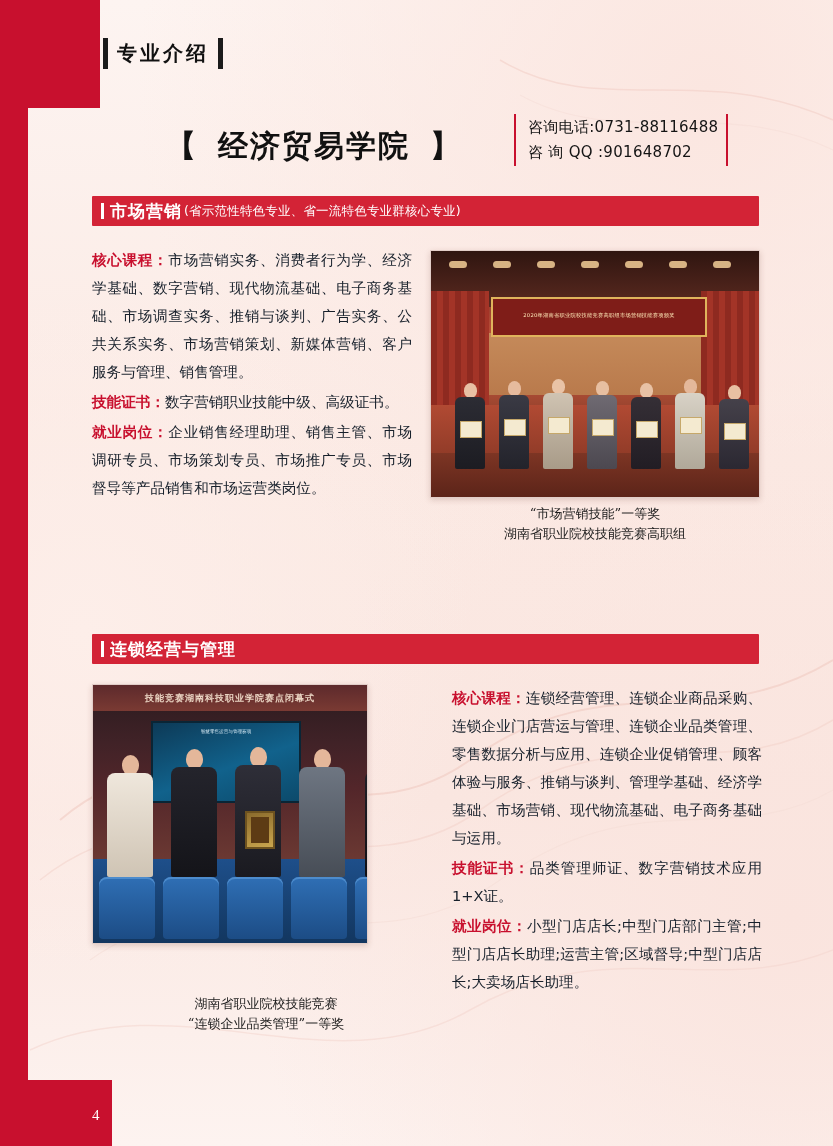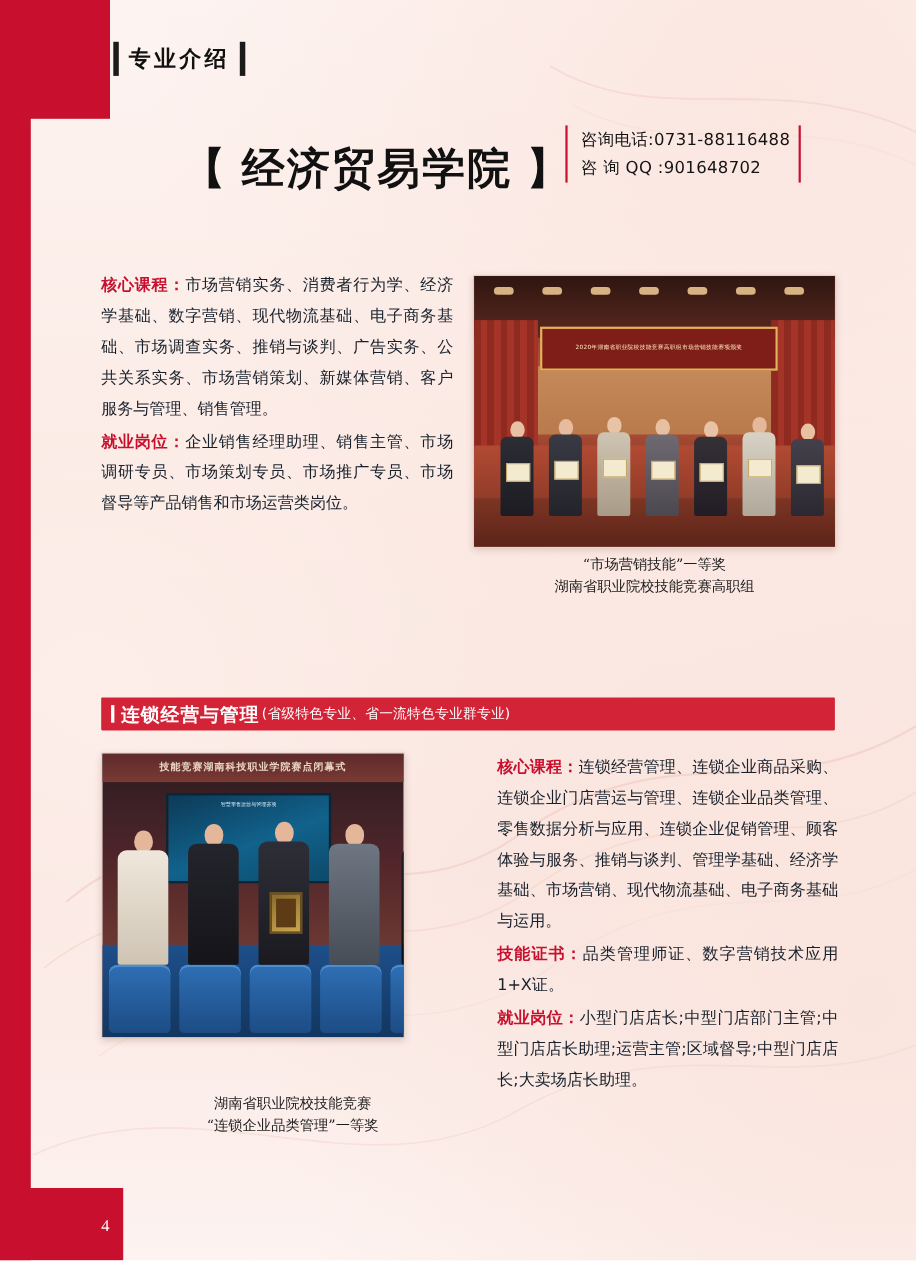--- a/index.html
+++ b/index.html
@@ -75,23 +75,23 @@
     font-family: "DejaVu Sans", sans-serif;
     font-weight: bold;
     font-size: 20px;
     letter-spacing: 3px;
     color: #111111;
   }
 
   .college-title {
     position: absolute;
     left: 166px; top: 126px;
-    font-family: Liberation Sans, sans-serif;
+    font-family: Liberation Mono, monospace;
     font-weight: bold;
-    font-size: 39px;
+    font-size: 30px;
     letter-spacing: 2px;
     color: #111;
   }
 
   .contact-box {
     position: absolute;
     left: 514px; top: 114px;
     padding-left: 12px;
     border-left: 2px solid #c8102e;
     border-right: 2px solid #c8102e;
@@ -248,24 +248,31 @@
     <span class="tick"></span>
   </div>
 
   <div class="college-title">【 经济贸易学院 】</div>
 
   <div class="contact-box">
     <div class="line">咨询电话:0731-88116488</div>
     <div class="line">咨 询 QQ :901648702</div>
   </div>
 
+  <div class="banner" id="banner-marketing">
+    <span class="bname">市场营销</span>
+    <span class="bsub">(省示范性特色专业、省一流特色专业群核心专业)</span>
+  </div>
 
   <div class="body-text" id="text-marketing">
     <p class="indent">
       <span class="lead">核心课程：</span><span>市场营销实务、消费者行为学、经济学基础、数字营销、现代物流基础、电子商务基础、市场调查实务、推销与谈判、广告实务、公共关系实务、市场营销策划、新媒体营销、客户服务与管理、销售管理。</span>
+    </p>
+    <p class="indent">
+      <span class="lead">技能证书：</span><span>数字营销职业技能中级、高级证书。</span>
     </p>
     <p class="indent">
       <span class="lead">就业岗位：</span><span>企业销售经理助理、销售主管、市场调研专员、市场策划专员、市场推广专员、市场督导等产品销售和市场运营类岗位。</span>
     </p>
   </div>
 
   <div class="photo photo-shadow" id="photo-marketing">
     <div class="p1-bg"></div>
     <div class="p1-ceiling"></div>
     <div class="p1-lights">
@@ -325,21 +332,20 @@
     </div>
   </div>
 
   <div class="caption" id="caption-marketing">
     <div>“市场营销技能”一等奖</div>
     <div>湖南省职业院校技能竞赛高职组</div>
   </div>
 
   <div class="banner" id="banner-chain">
     <span class="bname">连锁经营与管理</span>
-    <span class="bsub">(省级特色专业、省一流特色专业群专业)</span>
   </div>
 
   <div class="photo photo-shadow" id="photo-chain">
     <div class="p2-bg"></div>
     <div class="p2-banner-top">
       <div class="t">技能竞赛湖南科技职业学院赛点闭幕式</div>
     </div>
     <div class="p2-screen">
       <div class="cap">智慧零售运营与管理赛项</div>
     </div>

